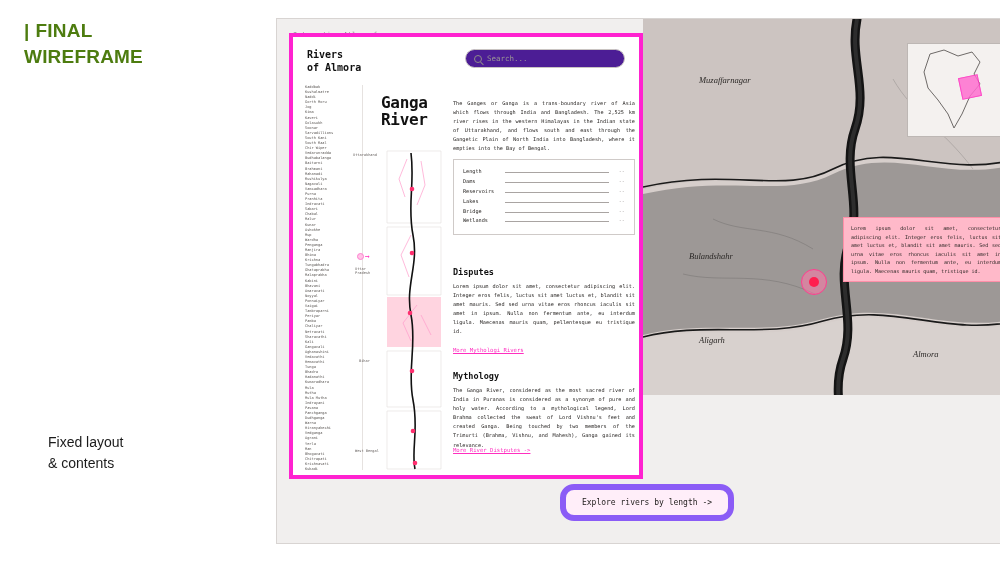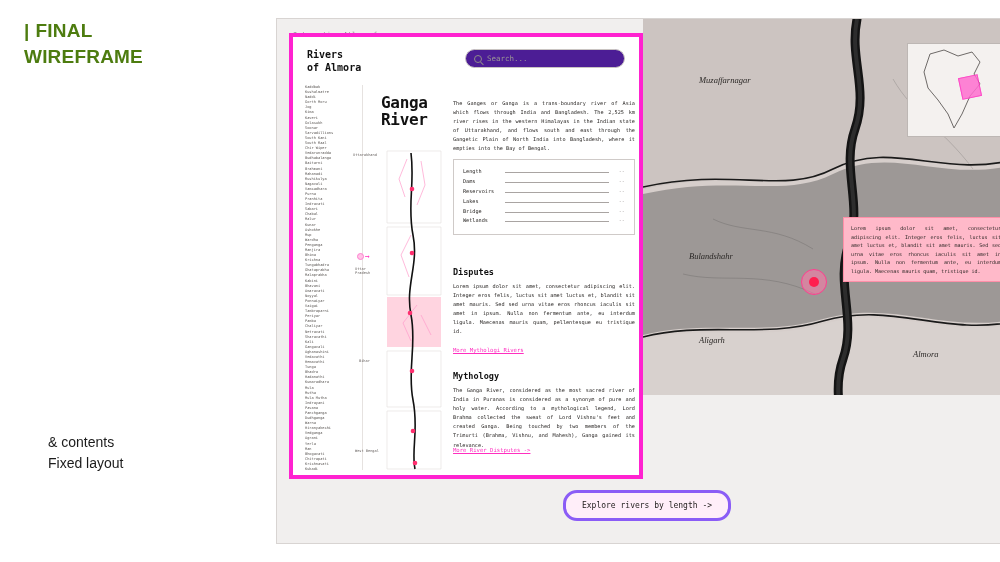--- a/index.html
+++ b/index.html
@@ -309,21 +309,21 @@
   
   .cta-bar {
     position: absolute;
     left: 0; bottom: 22px;
     width: 740px;
     display: flex;
     justify-content: center;
     gap: 14px;
   }
   .cta {
-    border: 3px solid #8b5cf6;
+    border: 6px solid #8b5cf6;
     border-radius: 14px;
     background: #ffeef9;
     color: #1f1c1b;
     font-size: 8px;
     font-family: "DejaVu Sans Mono", monospace;
     padding: 8px 16px;
     cursor: pointer;
     white-space: nowrap;
   }
 </style>
@@ -331,22 +331,22 @@
 <body>
 
 <div id="root">
 
   <div class="slide-title">
     <span class="bar">|</span><span>FINAL</span><br>
     <span>WIREFRAME</span>
   </div>
 
   <div class="slide-note">
+    <div>Fixed layout</div>
     <div>&amp; contents</div>
-    <div>Fixed layout</div>
   </div>
 
   <div id="mock">
 
     <div class="browser-label">Interactive Atlas of<br>Indian Rivers</div>
 
     <div id="panel">
       <div class="panel-inner">
 
         <div class="app-title">

